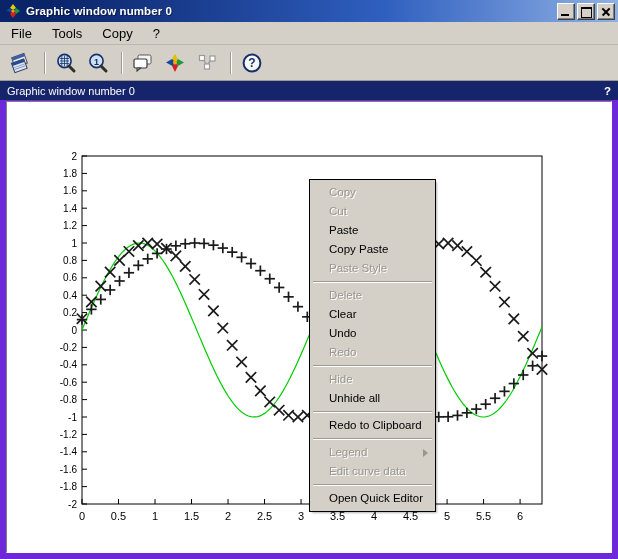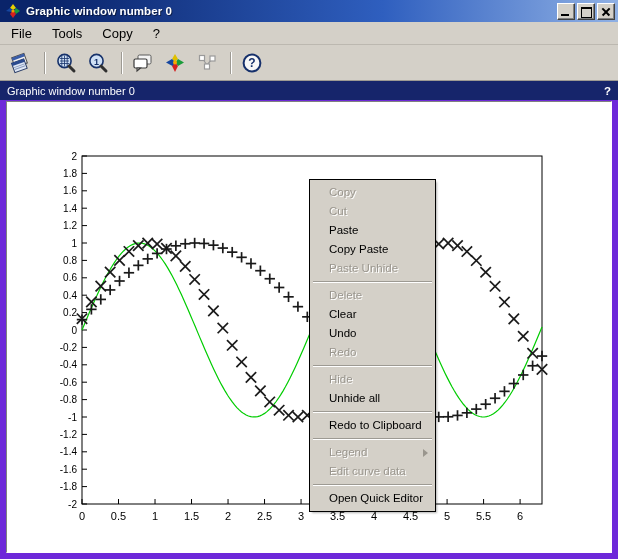--- a/index.html
+++ b/index.html
@@ -496,21 +496,21 @@
           <line x1="535" y1="248.85789055364648" x2="535" y2="259.25789055364646"></line>
         </g>
       </svg>
   </div>
 
   <div class="ctxmenu" id="ctxmenu">
       <div class="ci dis">Copy</div>
       <div class="ci dis">Cut</div>
       <div class="ci">Paste</div>
       <div class="ci">Copy Paste</div>
-      <div class="ci dis">Paste Unhide</div>
+      <div class="ci dis">Paste Style</div>
       <div class="csep"></div>
       <div class="ci dis">Delete</div>
       <div class="ci">Clear</div>
       <div class="ci">Undo</div>
       <div class="ci dis">Redo</div>
       <div class="csep"></div>
       <div class="ci dis">Hide</div>
       <div class="ci">Unhide all</div>
       <div class="csep"></div>
       <div class="ci">Redo to Clipboard</div>

